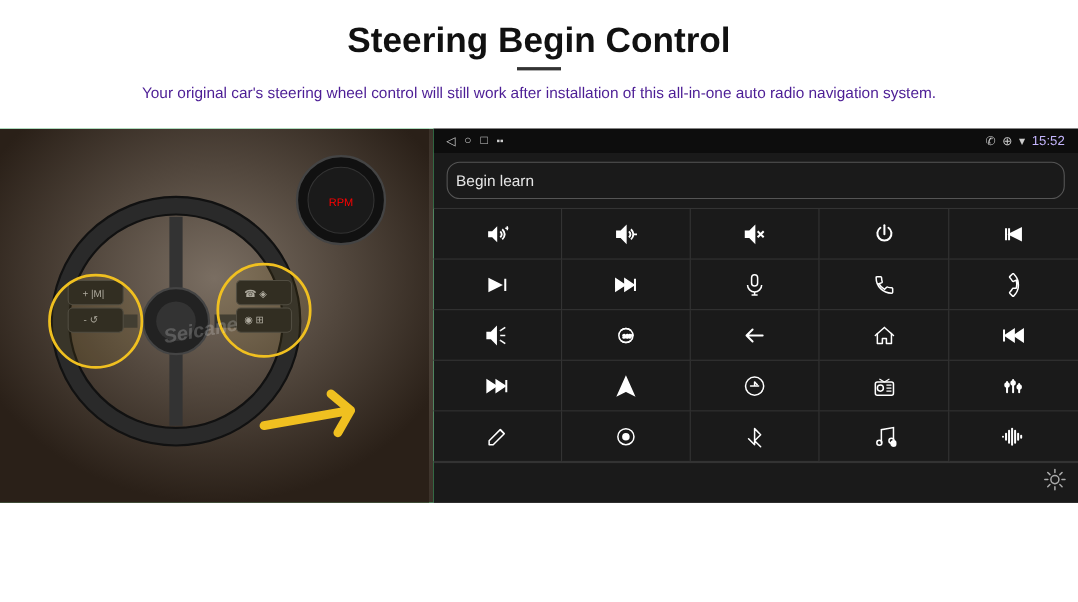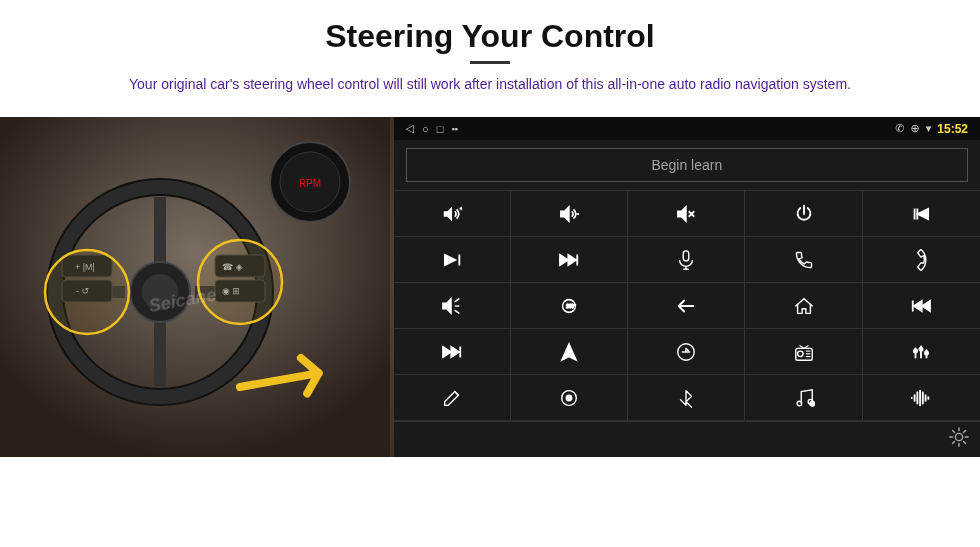--- a/index.html
+++ b/index.html
@@ -84,38 +84,38 @@
     }
     .status-right {
       display: flex;
       gap: 6px;
       align-items: center;
       color: #ccc;
       font-size: 11px;
     }
     .status-time {
       font-size: 12px;
-      font-weight: bold;
-      color: #fde047;
+      font-weight: normal;
+      color: #c4b5fd;
     }
     
     .begin-learn-section {
       padding: 8px 12px;
       background: #1a1a1a;
     }
     .begin-learn-btn {
       width: 100%;
       background: #1a1a1a;
       border: 1.5px solid #555;
-      color: #a3a3a3;
+      color: #e5e5e5;
       font-size: 14px;
       padding: 8px;
       cursor: pointer;
-      text-align: center;
-      border-radius: 0;
+      text-align: left;
+      border-radius: 12px;
     }
     
     .controls-grid {
       display: grid;
       grid-template-columns: repeat(5, 1fr);
       flex: 1;
       border-top: 1px solid #333;
     }
     .ctrl-cell {
       display: flex;
@@ -152,21 +152,21 @@
       font-size: 20px;
       cursor: pointer;
     }
   </style>
 </head>
 <body>
 
 <div class="page-container">
 
   <div class="header-section">
-    <h1 class="main-title">Steering Your Control</h1>
+    <h1 class="main-title">Steering Begin Control</h1>
     <div class="title-divider"></div>
     <p class="subtitle">Your original car's steering wheel control will still work after installation of this all-in-one auto radio navigation system.</p>
   </div>
 
   <div class="content-row">
 
     <div class="car-image-section">
       <div class="car-photo">
 
         <svg width="390" height="340" style="position:absolute;top:0;left:0;">

